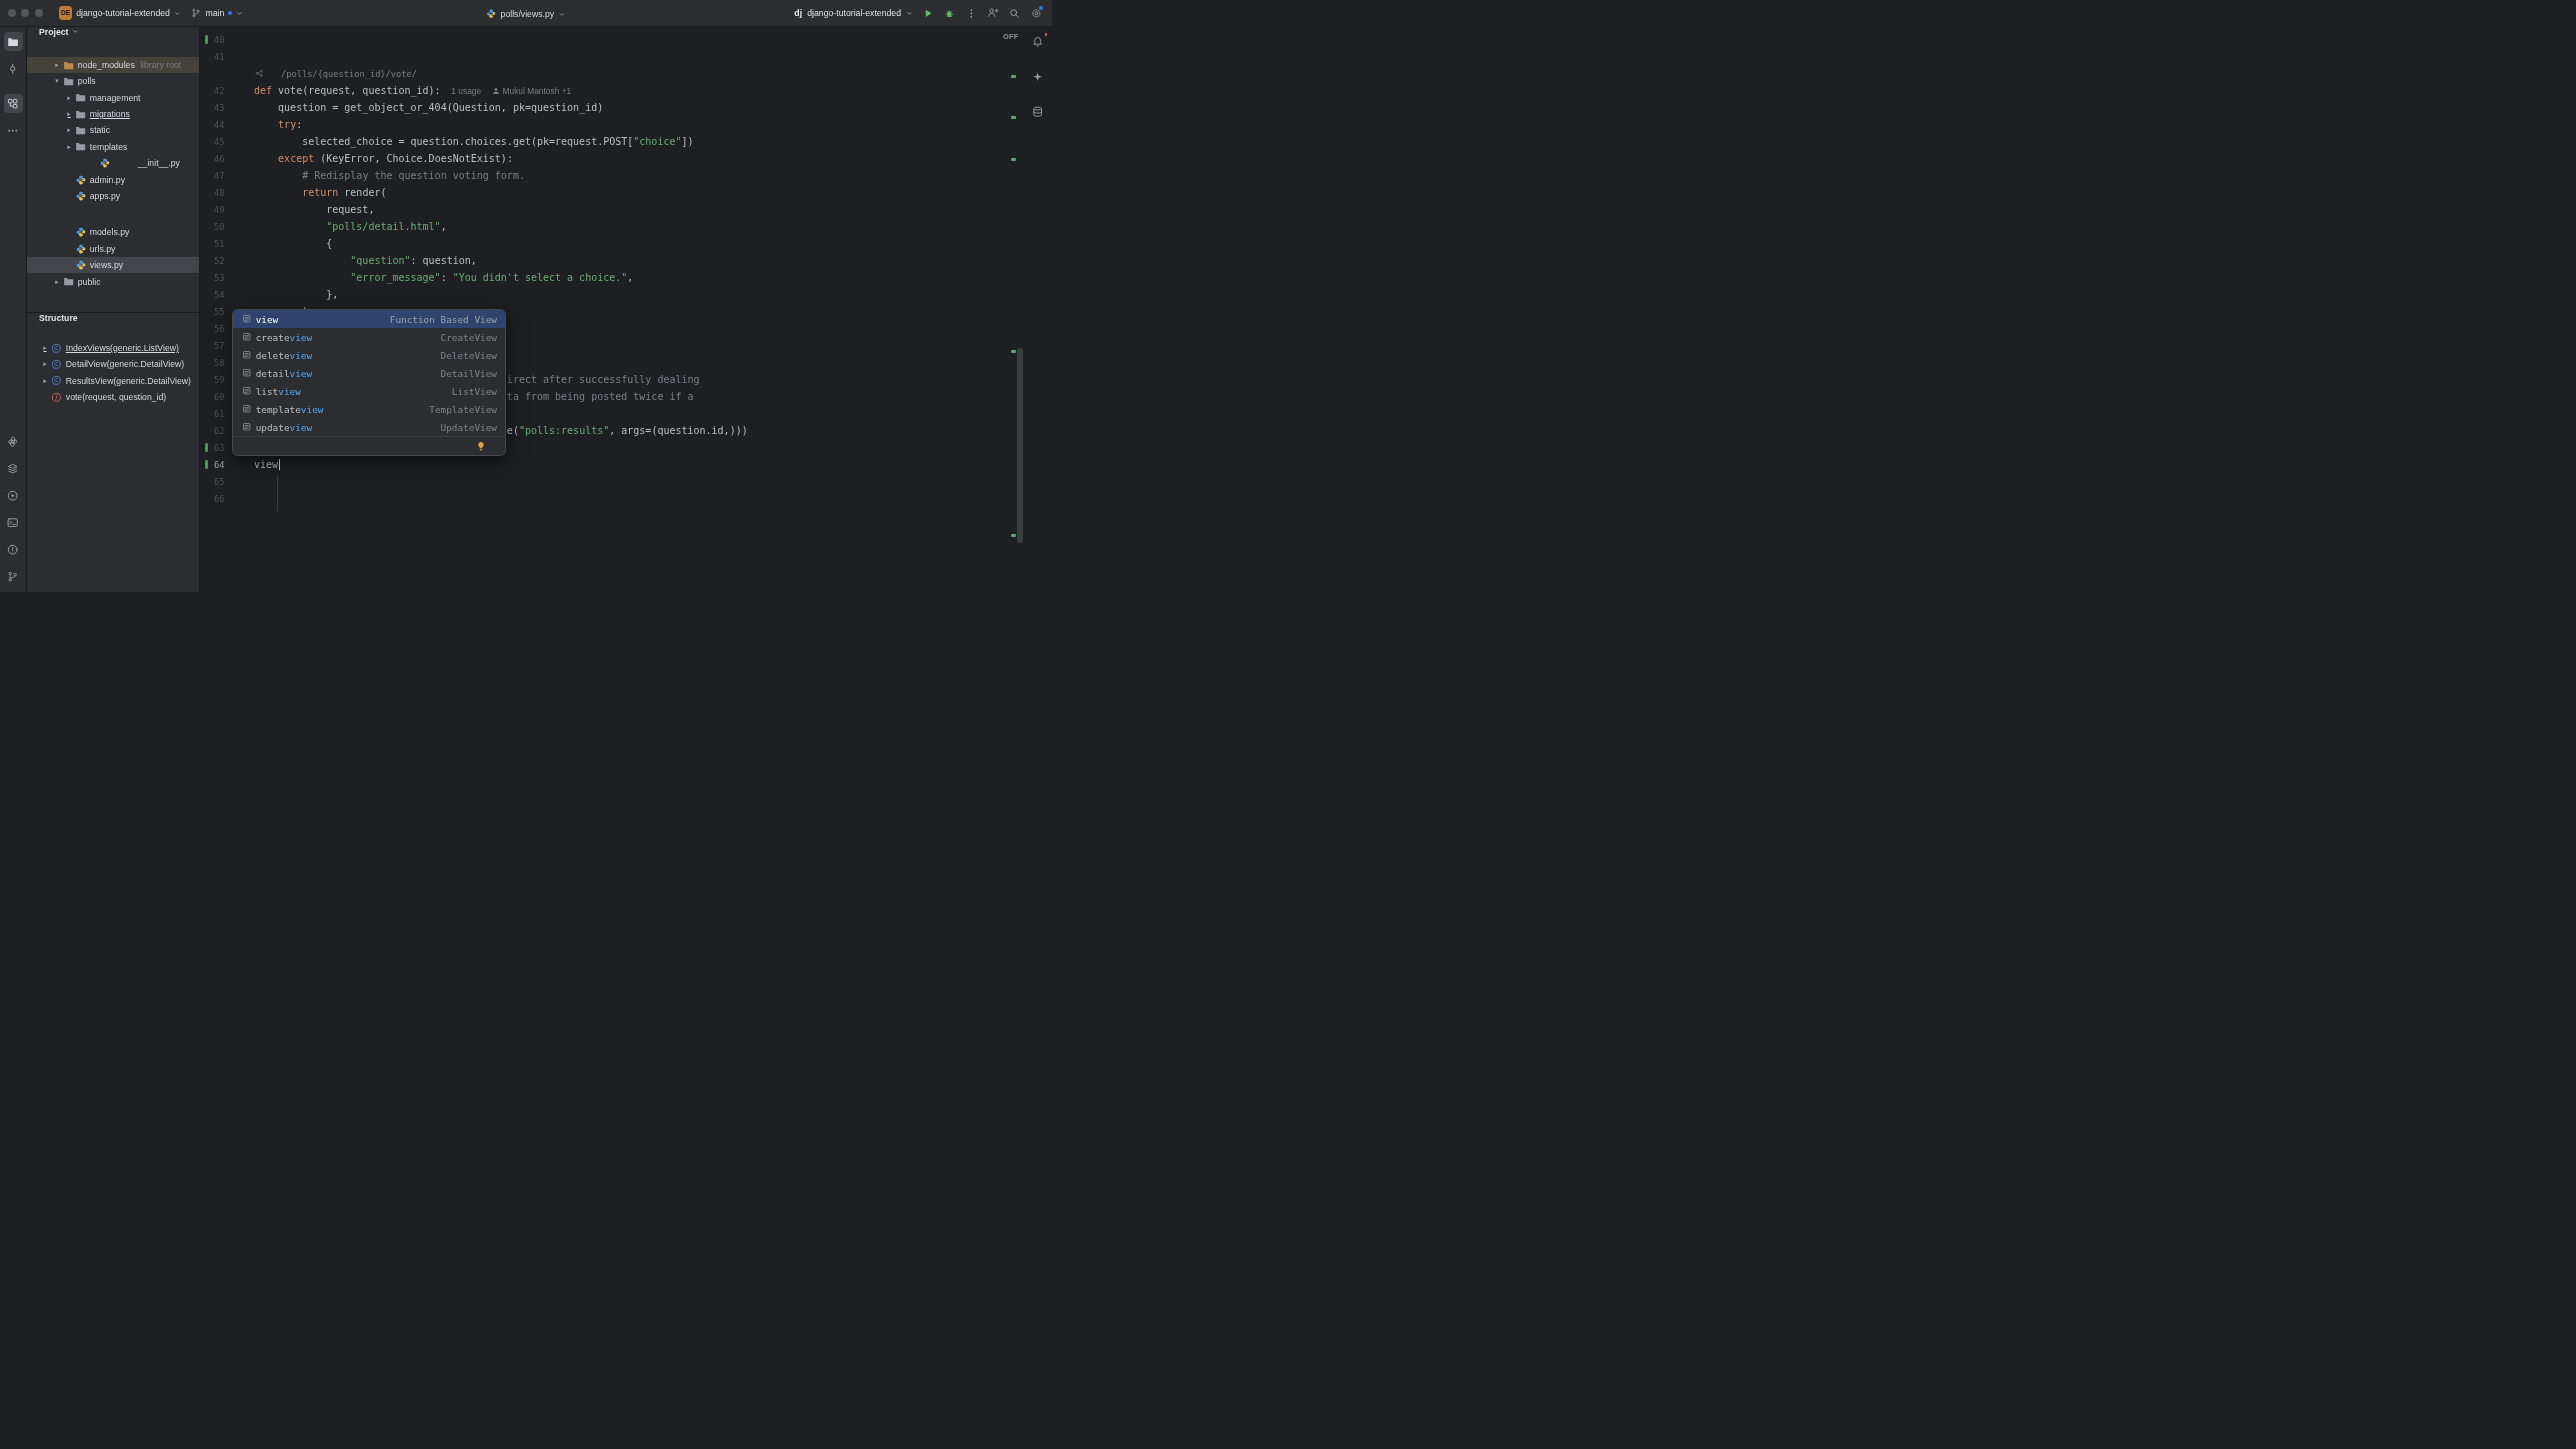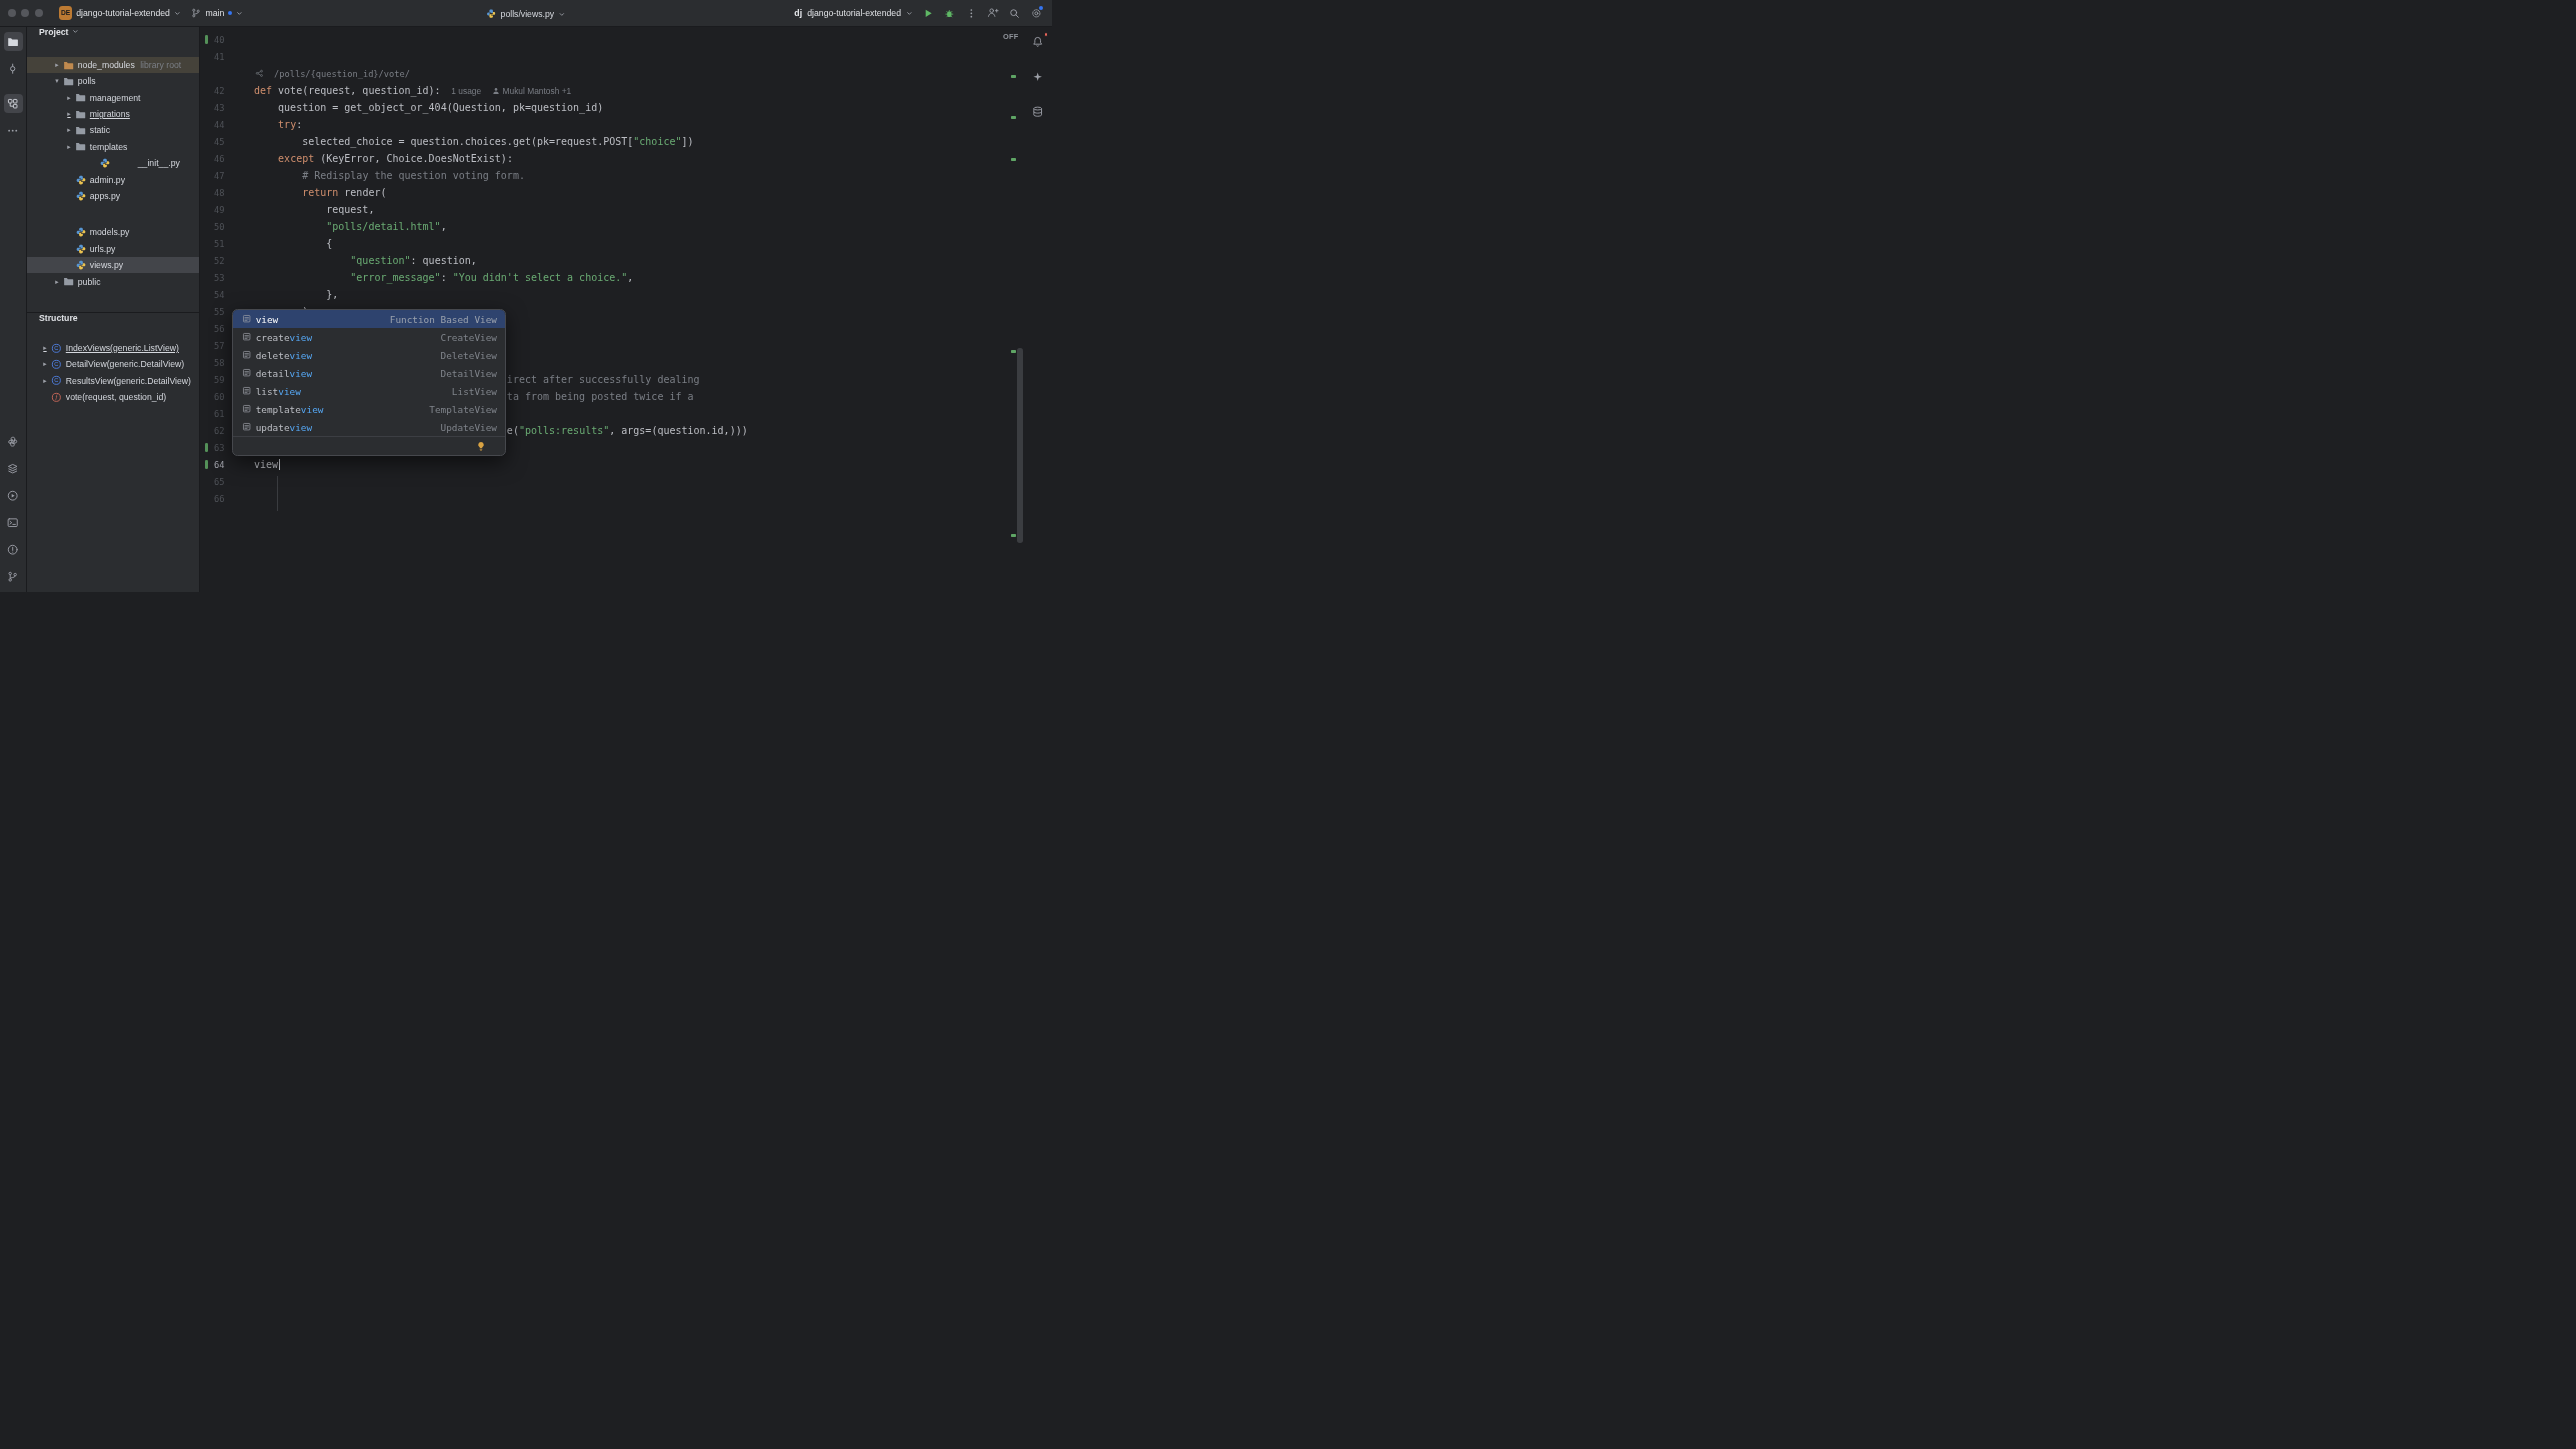--- a/index.html
+++ b/index.html
@@ -47,21 +47,21 @@
 
   
   .editor{flex:1;position:relative;background:#1e1f22;overflow:hidden}
   .code-area{position:absolute;top:4px;left:0;right:8px;font-family:"DejaVu Sans Mono",monospace}
   .code-line{display:flex;height:17px;align-items:center}
   .gut{width:54px;flex:none;position:relative;text-align:right;padding-right:29.5px;color:#4e5157;font-size:8.7px}
   .gut .num.cur{color:#a1a3ab}
   .gut .bar{position:absolute;left:5.4px;top:0.7px;bottom:0.7px;width:2.7px;border-radius:1.3px;background:#549159}
   .code{font-size:10px;white-space:pre;display:flex;align-items:center}
   .pl{color:#bcbec4}.kw{color:#cf8e6d}.str{color:#6aab73}.com{color:#7a7e85}
-  .inlay{display:flex;align-items:center;gap:10px;color:#7a7e85;font-size:8.7px;padding-left:1.3px}
+  .inlay{display:flex;align-items:center;gap:17px;color:#7a7e85;font-size:8.7px;padding-left:1.3px}
   .hint{color:#7a7e85;font-size:8.4px;margin-left:10.7px;font-family:"Liberation Sans",sans-serif;display:flex;align-items:center;gap:2.7px}
   .caret{display:inline-block;width:1.3px;height:11.4px;background:#d6d9df;margin-left:0.7px}
   .ghost-guide{position:absolute;left:77px;top:449px;height:35px;width:0.7px;background:#3a3c40}
 
   .off{position:absolute;top:5.4px;right:5.4px;font-size:7.4px;font-weight:bold;letter-spacing:0.3px;color:#8f939a}
   .scroll-thumb{position:absolute;right:1.3px;top:321px;width:5.4px;height:195px;border-radius:2.7px;background:rgba(164,168,177,.22)}
   .stripe-mark{position:absolute;right:8px;width:5.4px;height:2.7px;border-radius:0.7px;background:#5fa565}
 
   
   .popup{position:absolute;left:32px;top:282px;width:274px;background:#2b2d30;border:0.7px solid #46484d;border-radius:5.4px;overflow:hidden;box-shadow:0 6.7px 20px rgba(0,0,0,.55);z-index:10;font-family:"DejaVu Sans Mono",monospace;font-size:9.4px}

